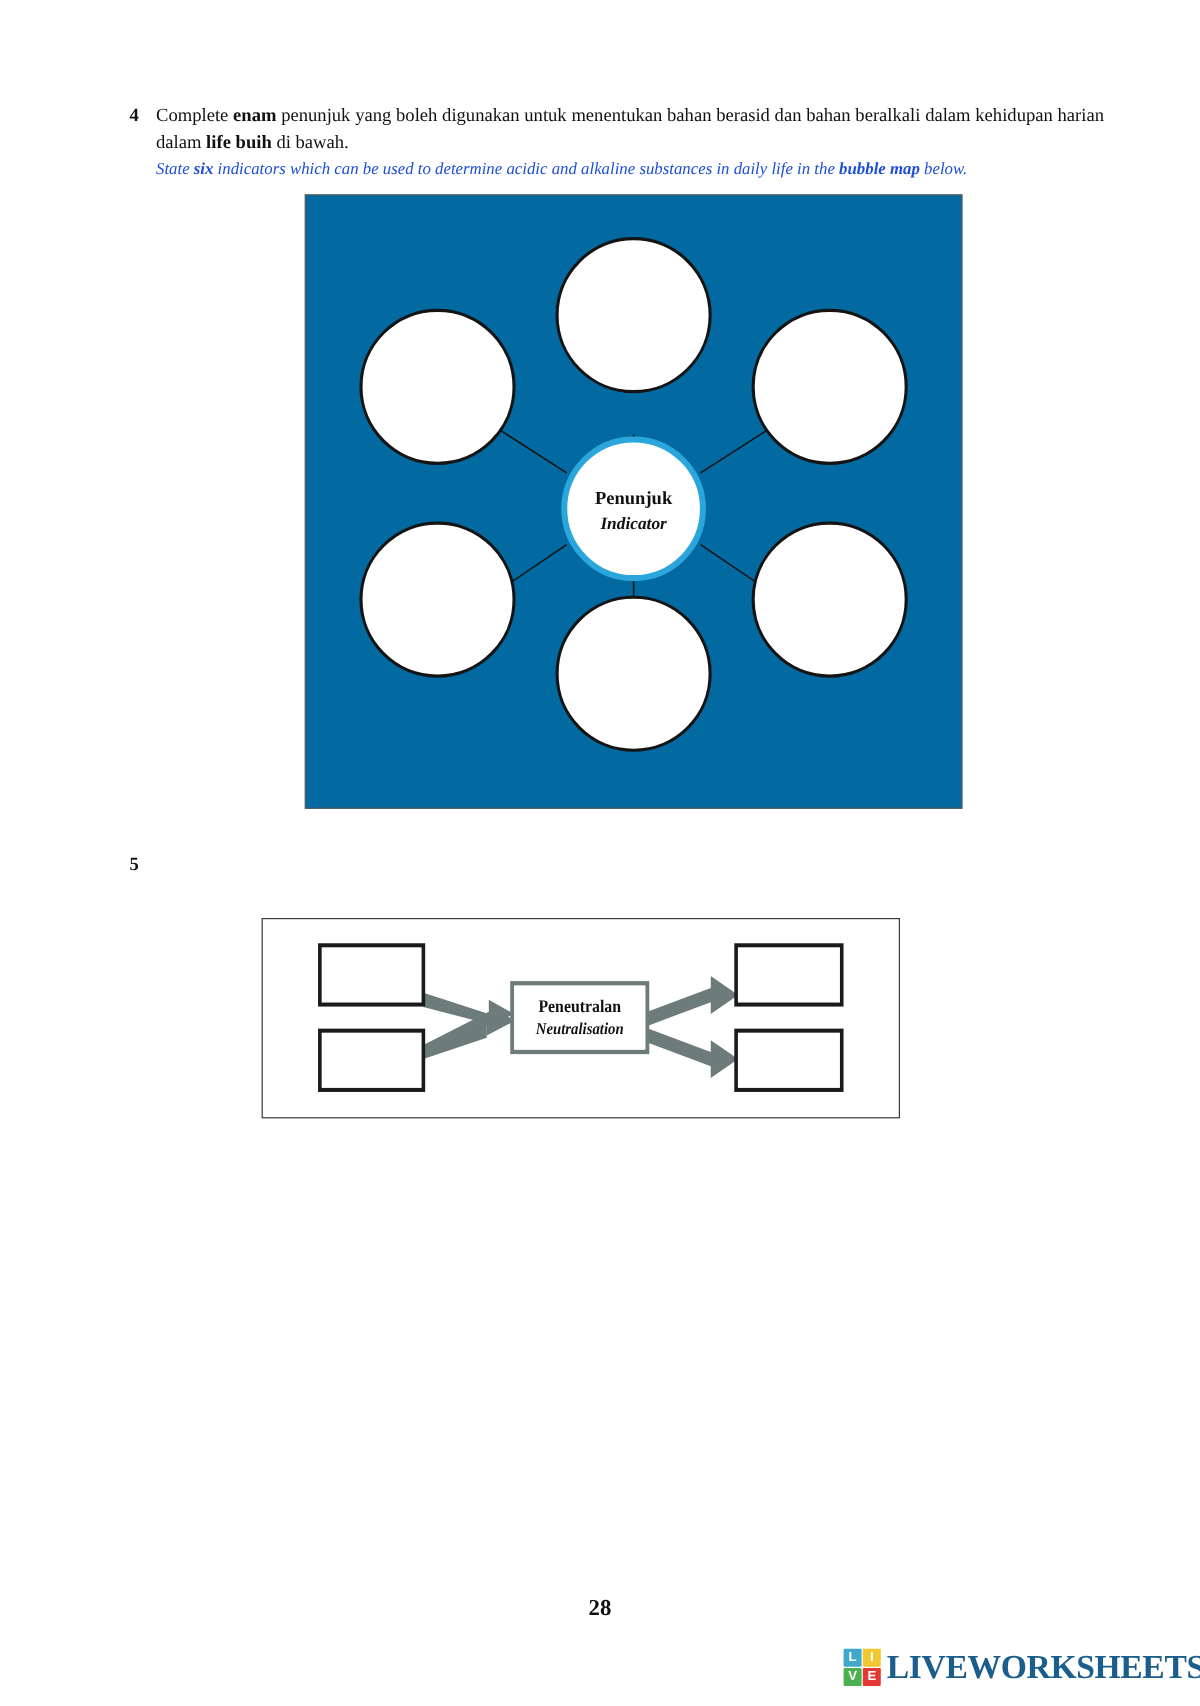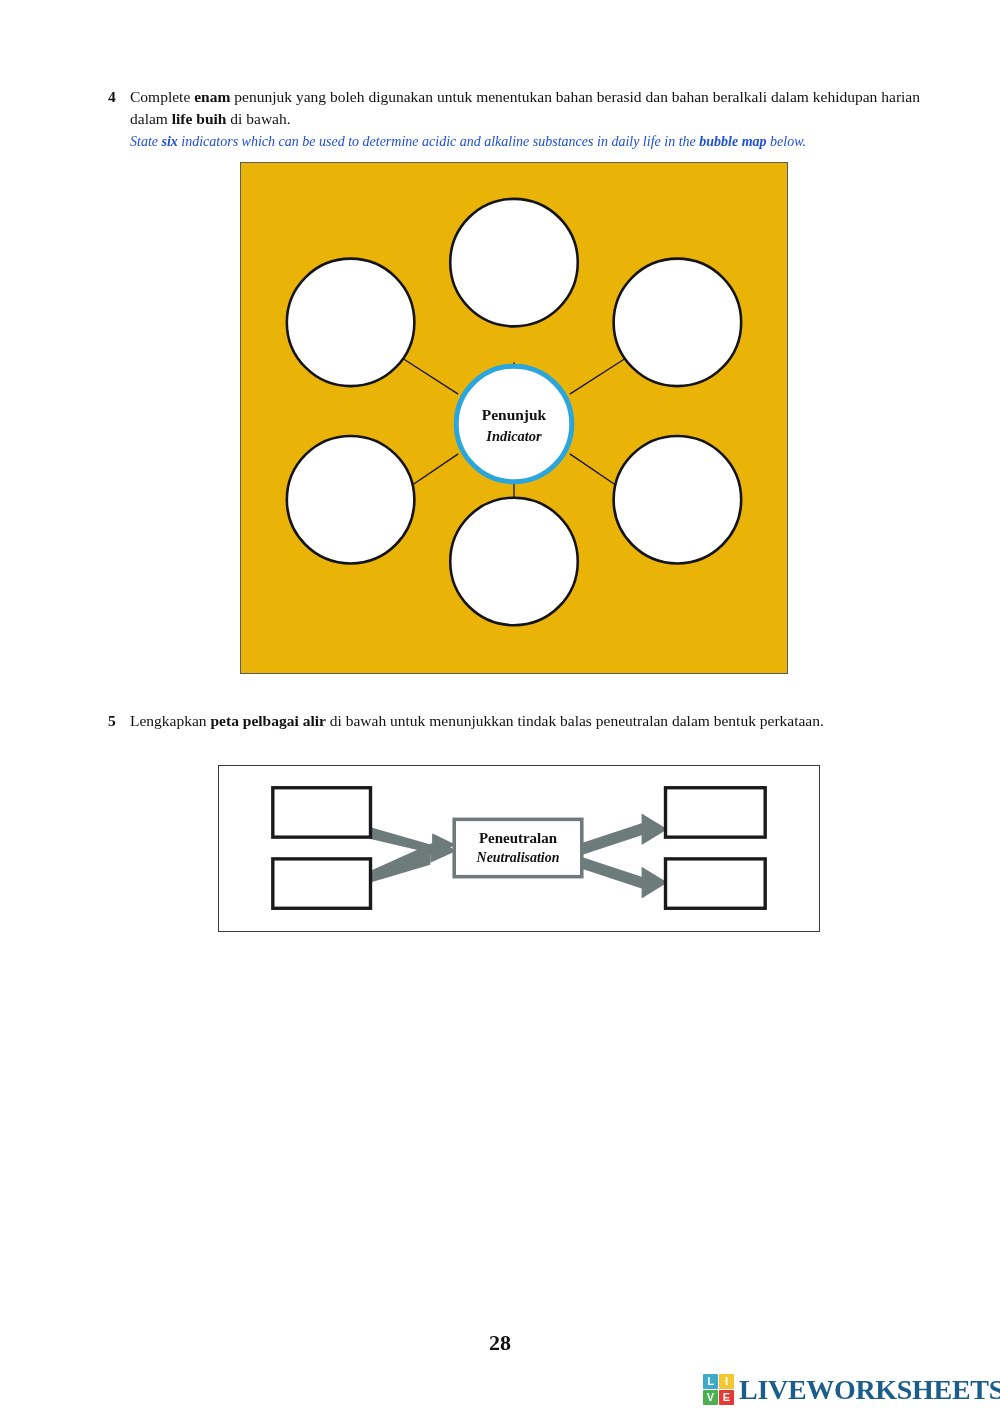--- a/index.html
+++ b/index.html
@@ -50,26 +50,26 @@
   }
   .b { font-weight: bold; }
 
   #question-4 { top: 86px; }
   #question-5 { top: 710px; }
   #question-5 .q-malay { text-align: left; }
 
   
   #bubble-map-frame {
     position: absolute;
-    left: 240px;
+    left: 254px;
     top: 162px;
     width: 548px;
     height: 512px;
     border: 1.5px solid #5a5a5a;
-    background: #eab308;
+    background: #0369a1;
     box-sizing: border-box;
   }
   #bubble-map-svg {
     position: absolute;
     left: 0;
     top: 0;
     width: 100%;
     height: 100%;
     display: block;
   }
@@ -100,21 +100,21 @@
     font-weight: bold;
     font-style: italic;
     fill: #111111;
   }
 
   
   #flow-map-frame {
     position: absolute;
     left: 218px;
     top: 765px;
-    width: 602px;
+    width: 532px;
     height: 167px;
     border: 1.5px solid #3a3a3a;
     background: #ffffff;
     box-sizing: border-box;
   }
   #flow-map-svg {
     position: absolute;
     left: 0;
     top: 0;
     width: 100%;
@@ -149,21 +149,21 @@
     fill: #111111;
   }
 
   
   #page-number {
     position: absolute;
     left: 0;
     top: 1330px;
     width: 1000px;
     text-align: center;
-    font-size: 22px;
+    font-size: 19px;
     font-weight: bold;
     color: #111111;
   }
 
   #liveworksheets-logo {
     position: absolute;
     left: 703px;
     top: 1374px;
     display: flex;
     align-items: center;
@@ -230,21 +230,20 @@
 
     <circle class="bubble-center-ring" cx="274" cy="262" r="58"></circle>
     <text class="center-label-ms" x="274" y="258" text-anchor="middle">Penunjuk</text>
     <text class="center-label-en" x="274" y="279" text-anchor="middle">Indicator</text>
   </svg>
 </div>
 
 <div class="question" id="question-5">
   <div class="q-num">5</div>
   <div class="q-body">
-    <div class="q-malay"><span>Lengkapkan </span><span class="b">peta pelbagai alir</span><span> di bawah untuk menunjukkan tindak balas peneutralan dalam bentuk perkataan.</span></div>
   </div>
 </div>
 
 <div id="flow-map-frame">
   <svg id="flow-map-svg" viewBox="0 0 602 167" preserveAspectRatio="none">
 
     <polygon class="flow-arrow" points="152,62 214,80 214,70 238,86 212,98 212,88 152,74"></polygon>
     <polygon class="flow-arrow" points="152,118 212,100 212,90 238,80 214,68 214,78 152,106"></polygon>
 
     <polygon class="flow-arrow" points="364,78 424,58 424,48 450,64 424,80 424,70 364,90"></polygon>

